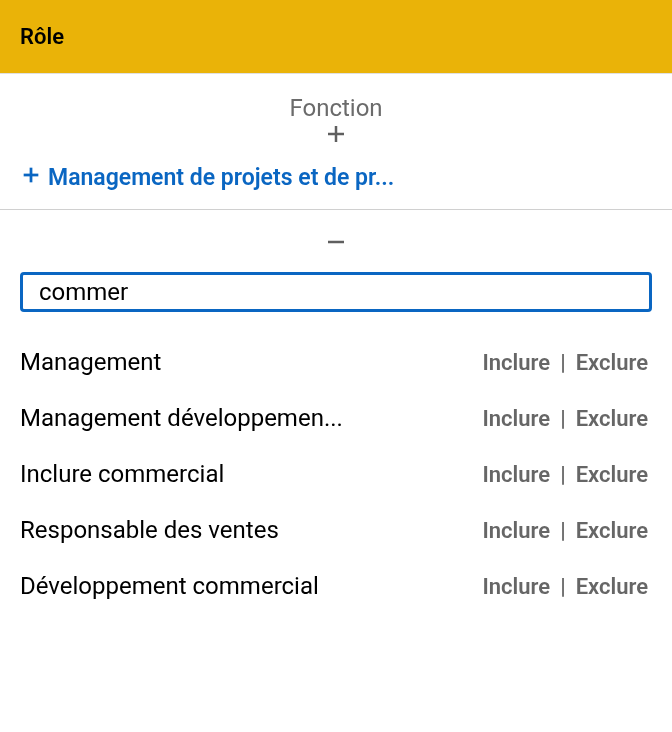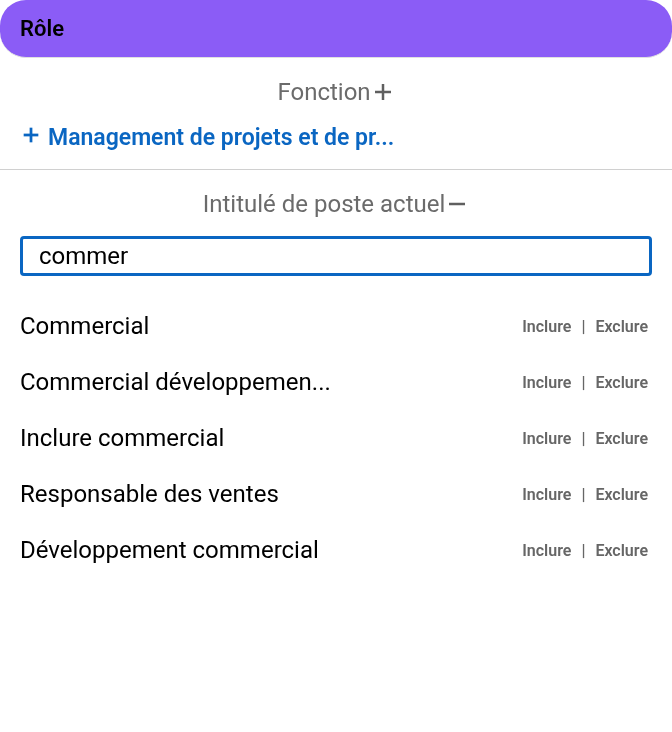--- a/index.html
+++ b/index.html
@@ -7,40 +7,40 @@
       margin: 0;
       padding: 0;
     }
     body {
       font-family: -apple-system, BlinkMacSystemFont, "Segoe UI", Roboto, Helvetica, Arial, sans-serif;
       background: #fff;
       width: 672px;
       color: #000;
     }
     .section-header {
-      background: #8b5cf6;
-      padding: 16px 20px;
+      background: #eab308;
+      padding: 24px 20px;
       border-bottom: 1px solid #e0e0e0;
-      border-radius: 26px;
     }
     .section-header-title {
       font-size: 22px;
       font-weight: 600;
       color: #000;
     }
     .filter-group {
       padding: 20px 20px 18px 20px;
     }
     .filter-group-bordered {
       border-top: 1px solid #d0d0d0;
     }
     .filter-header {
       display: flex;
-      justify-content: center;
-      align-items: center;
+      justify-content: flex-end;
+      align-items: center;
+      flex-direction: column;
     }
     .filter-title {
       font-size: 24px;
       font-weight: 400;
       color: #6b6b6b;
     }
     .toggle-icon {
       width: 24px;
       height: 24px;
       display: flex;
@@ -109,21 +109,21 @@
       font-size: 24px;
       color: #000;
       white-space: nowrap;
       overflow: hidden;
       text-overflow: ellipsis;
       max-width: 360px;
     }
     .suggestion-actions {
       display: flex;
       align-items: flex-end;
-      font-size: 16px;
+      font-size: 22px;
       font-weight: 600;
       color: #666666;
       flex-shrink: 0;
     }
     .action {
       cursor: pointer;
       padding: 0 4px;
     }
     .divider {
       color: #666666;
@@ -155,41 +155,40 @@
           <line x1="4" y1="12" x2="20" y2="12"></line>
         </svg>
       </span>
       <span class="chip-label">Management de projets et de pr...</span>
     </div>
   </div>
 </div>
 
 <div class="filter-group filter-group-bordered">
   <div class="filter-header">
-    <div class="filter-title">Intitulé de poste actuel</div>
     <div class="toggle-icon">
       <svg viewBox="0 0 24 24" fill="none" stroke="currentColor" stroke-width="2.5">
         <line x1="4" y1="12" x2="20" y2="12"></line>
       </svg>
     </div>
   </div>
   <div class="search-input-wrapper">
     <input type="text" class="search-input" value="commer" style="">
   </div>
   <div class="suggestions">
     <div class="suggestion-row">
-      <div class="suggestion-label">Commercial</div>
-      <div class="suggestion-actions">
-        <span class="action">Inclure</span>
-        <span class="divider">|</span>
-        <span class="action">Exclure</span>
-      </div>
-    </div>
-    <div class="suggestion-row">
-      <div class="suggestion-label">Commercial développemen...</div>
+      <div class="suggestion-label">Management</div>
+      <div class="suggestion-actions">
+        <span class="action">Inclure</span>
+        <span class="divider">|</span>
+        <span class="action">Exclure</span>
+      </div>
+    </div>
+    <div class="suggestion-row">
+      <div class="suggestion-label">Management développemen...</div>
       <div class="suggestion-actions">
         <span class="action">Inclure</span>
         <span class="divider">|</span>
         <span class="action">Exclure</span>
       </div>
     </div>
     <div class="suggestion-row">
       <div class="suggestion-label">Inclure commercial</div>
       <div class="suggestion-actions">
         <span class="action">Inclure</span>

